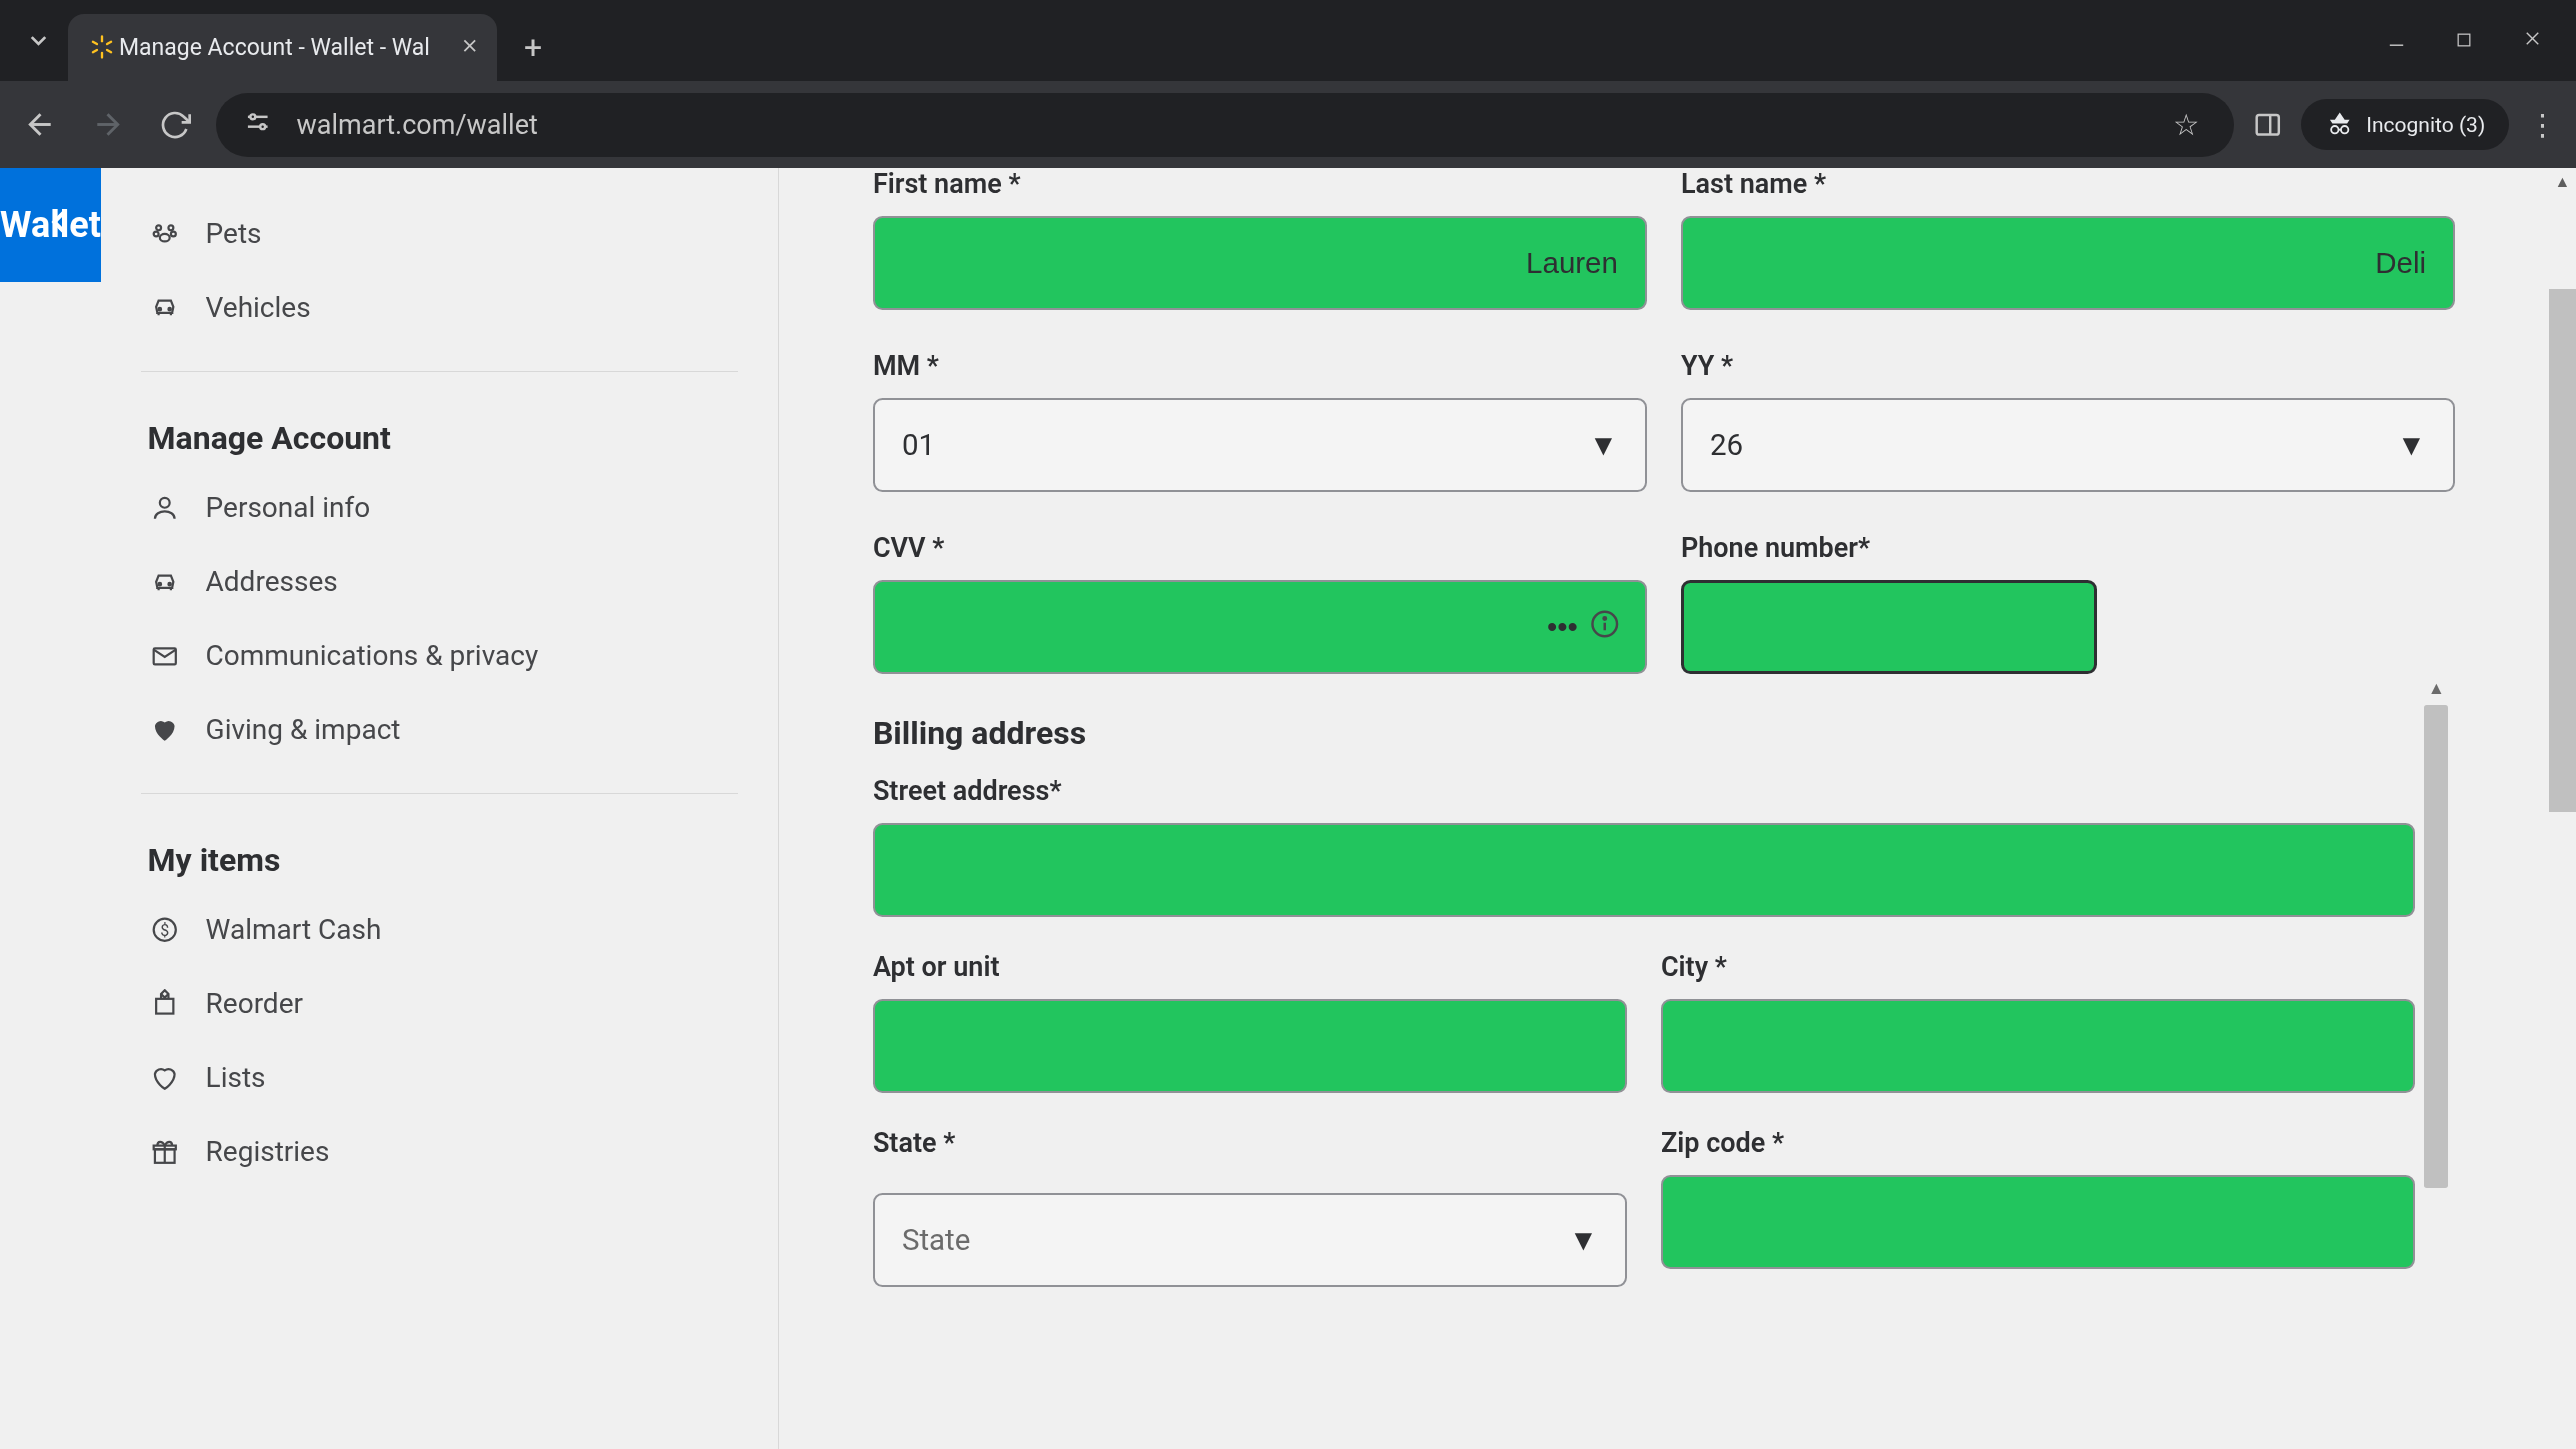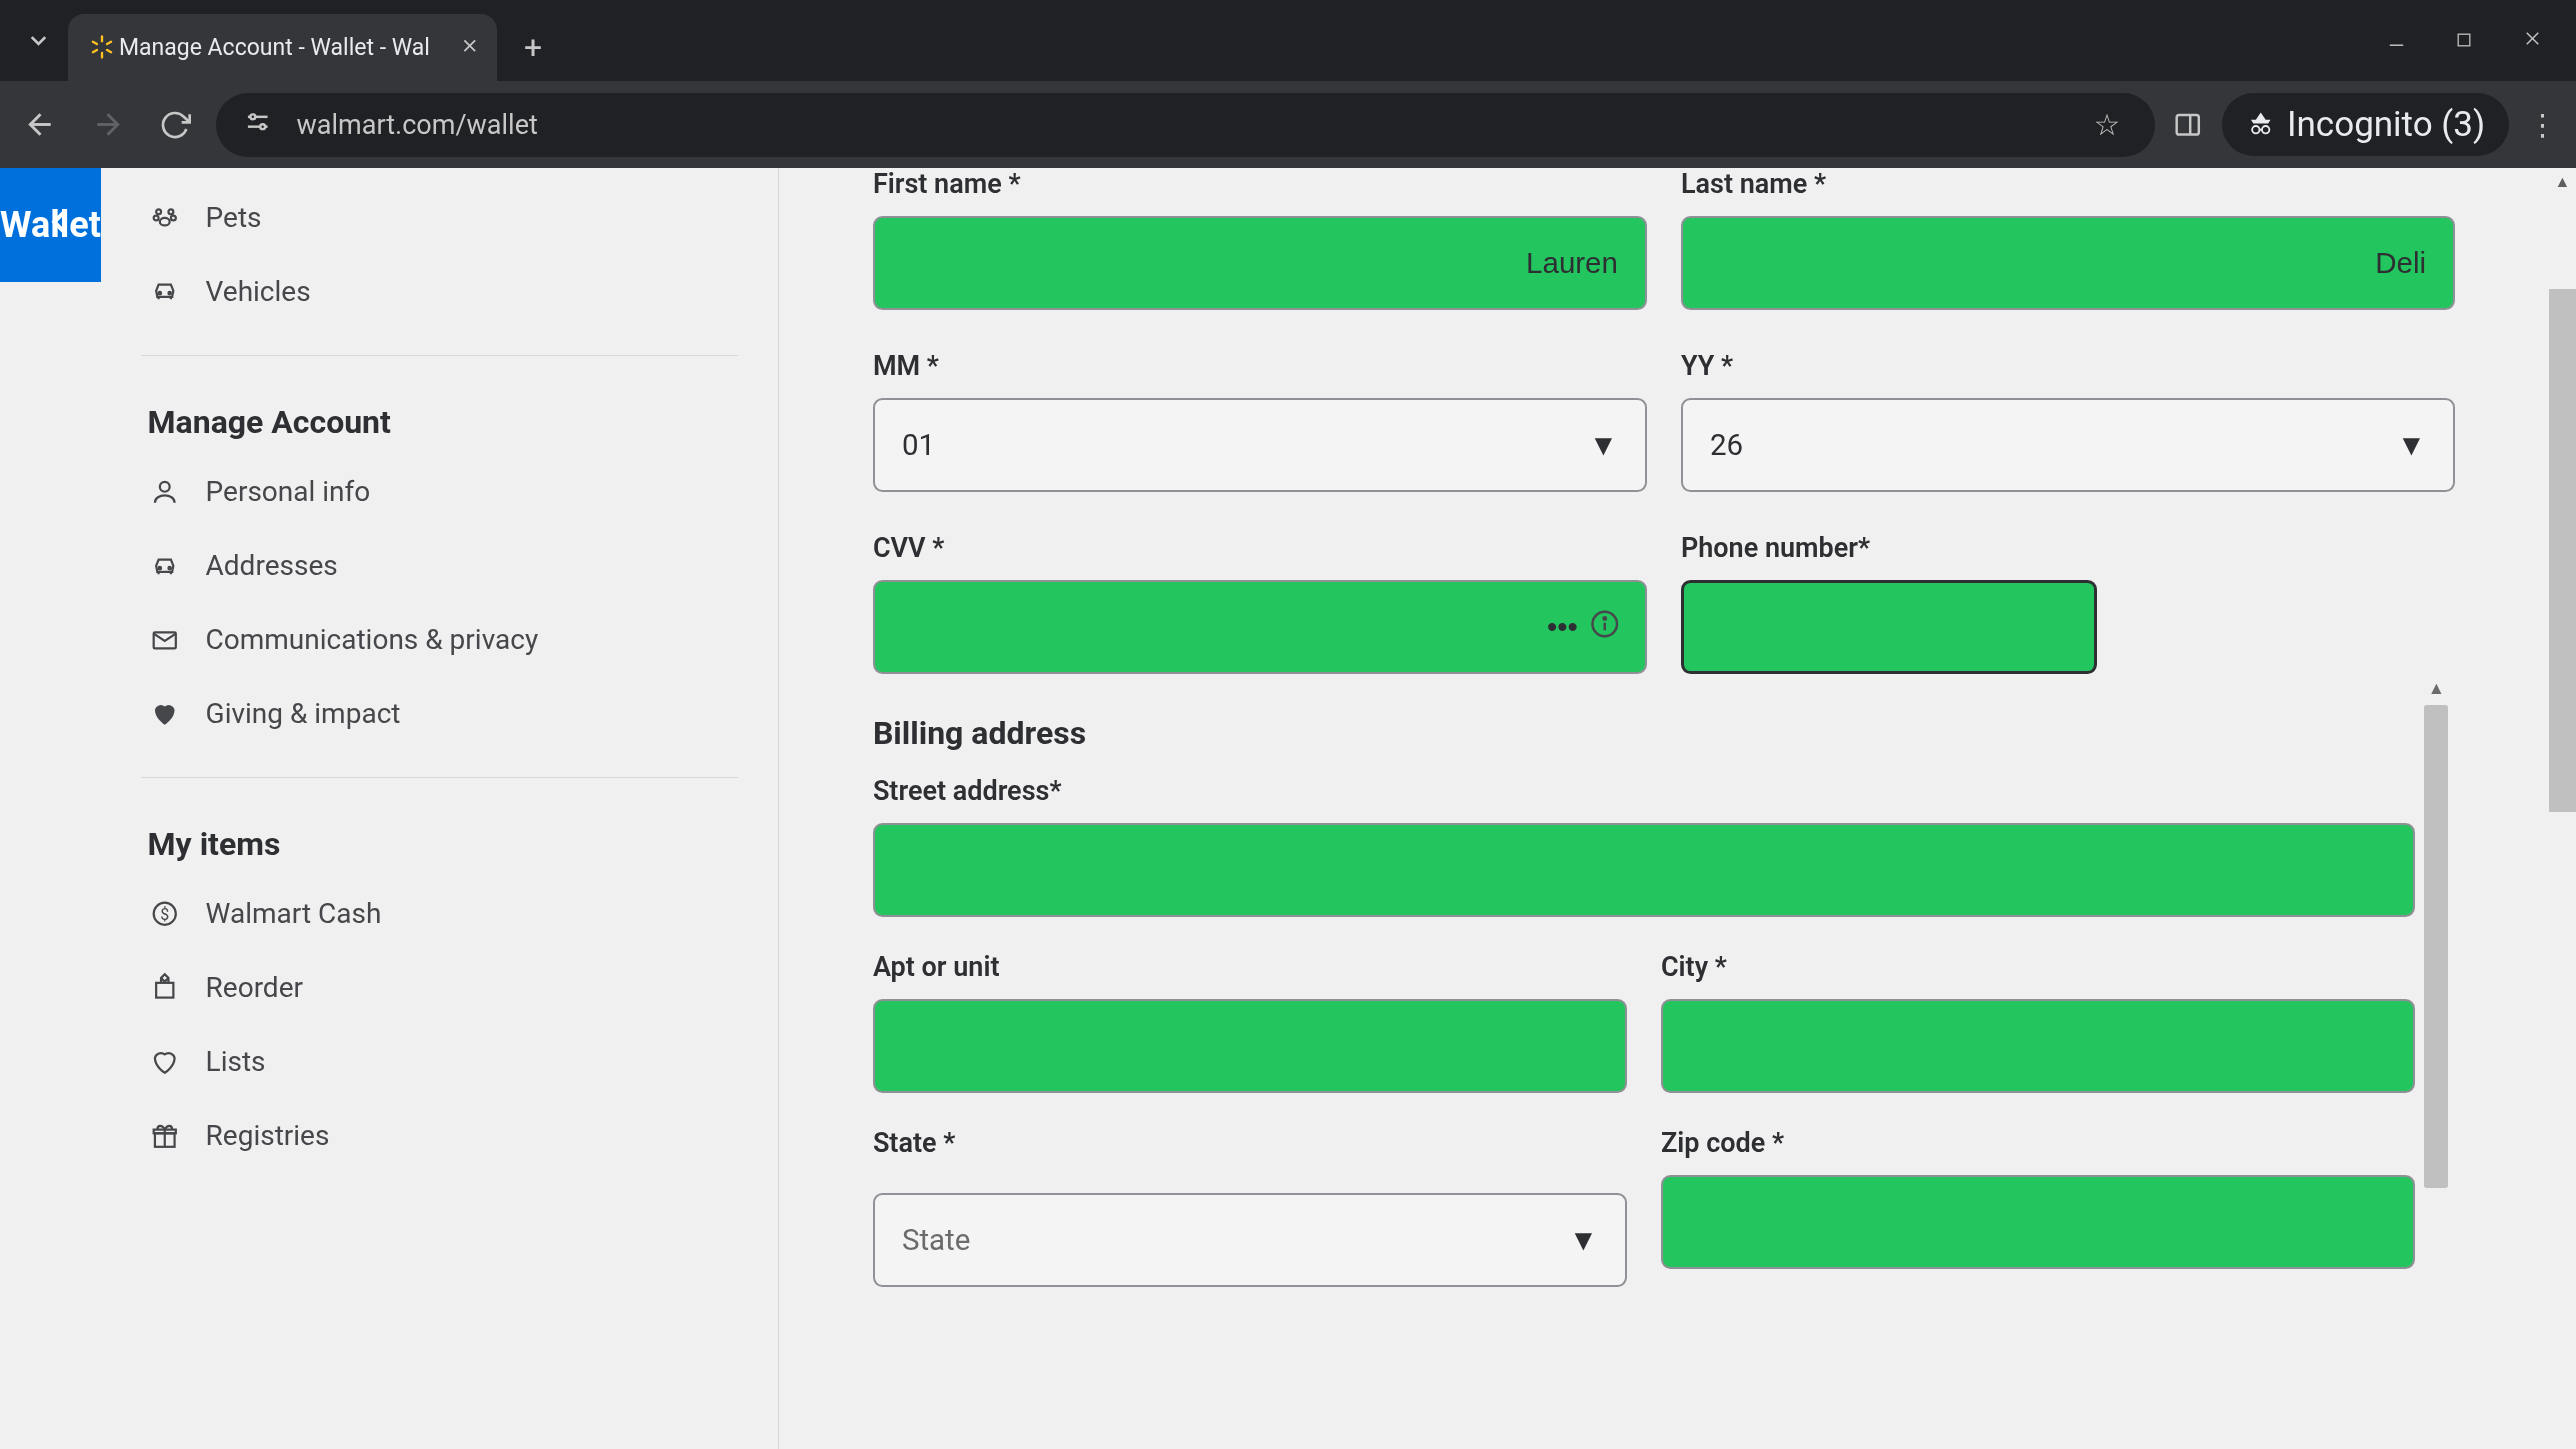--- a/index.html
+++ b/index.html
@@ -110,21 +110,21 @@
     .star-icon { width: 34px; font-size: 29.5px; }
     .panel-icon { color: #c7c7c7; width: 40px; display: flex; justify-content: center; }
     .incognito-badge {
       background: #202124;
       border-radius: 34px;
       padding: 10.7px 24px;
       display: flex;
       align-items: center;
       gap: 12px;
       color: #e8eaed;
-      font-size: 35px;
+      font-size: 21px;
     }
     .menu-dots { color: #c7c7c7; width: 40px; text-align: center; cursor: pointer; font-size: 29.5px; }
     
     
     .page {
       background: #f0f0f0;
       height: calc(1449px - 168px);
       position: relative;
       display: flex;
       flex-direction: row;
@@ -152,21 +152,21 @@
     
     .page-body {
       display: flex;
       flex: 1;
       overflow: hidden;
     }
     
     .sidebar {
       width: 678px;
       border-right: 1.3px solid #d8d8d8;
-      padding: 12px 40px;
+      padding: 28px 40px;
       overflow-y: auto;
     }
     .sidebar-item {
       display: flex;
       align-items: center;
       gap: 24px;
       padding: 20px 6.7px;
       color: #46474a;
       cursor: pointer;
       font-size: 28px;

